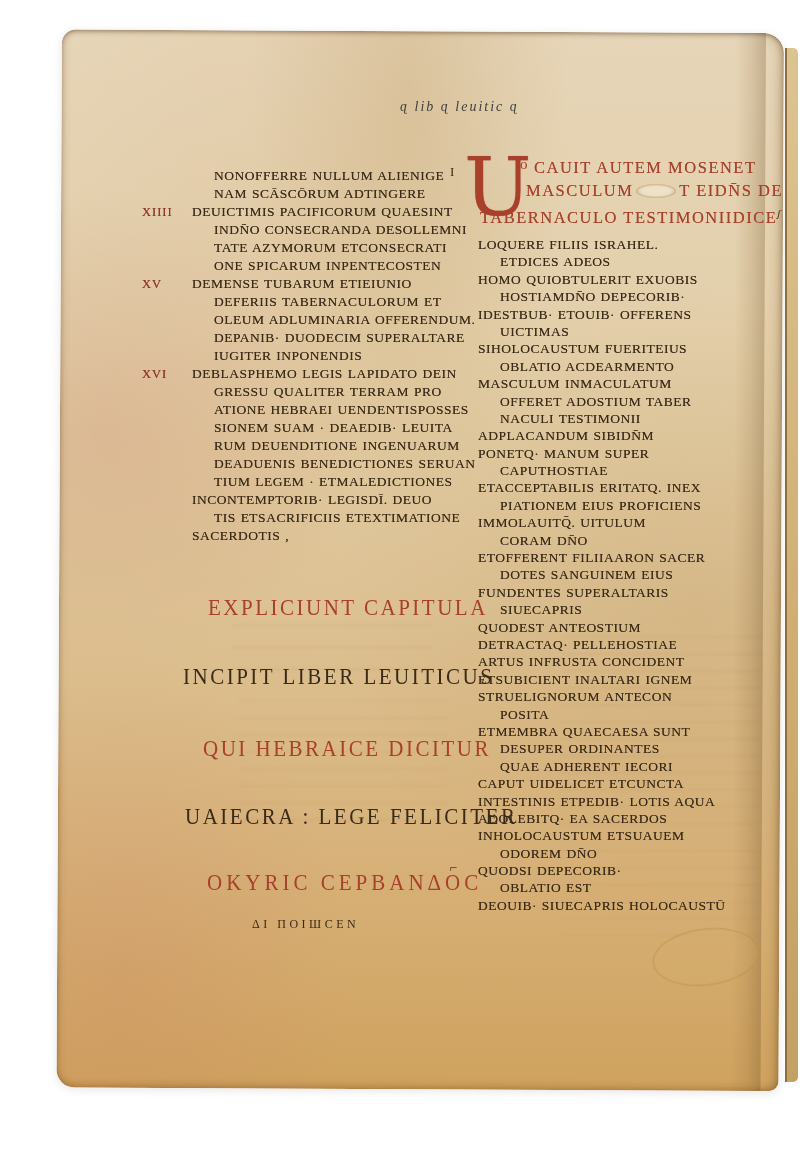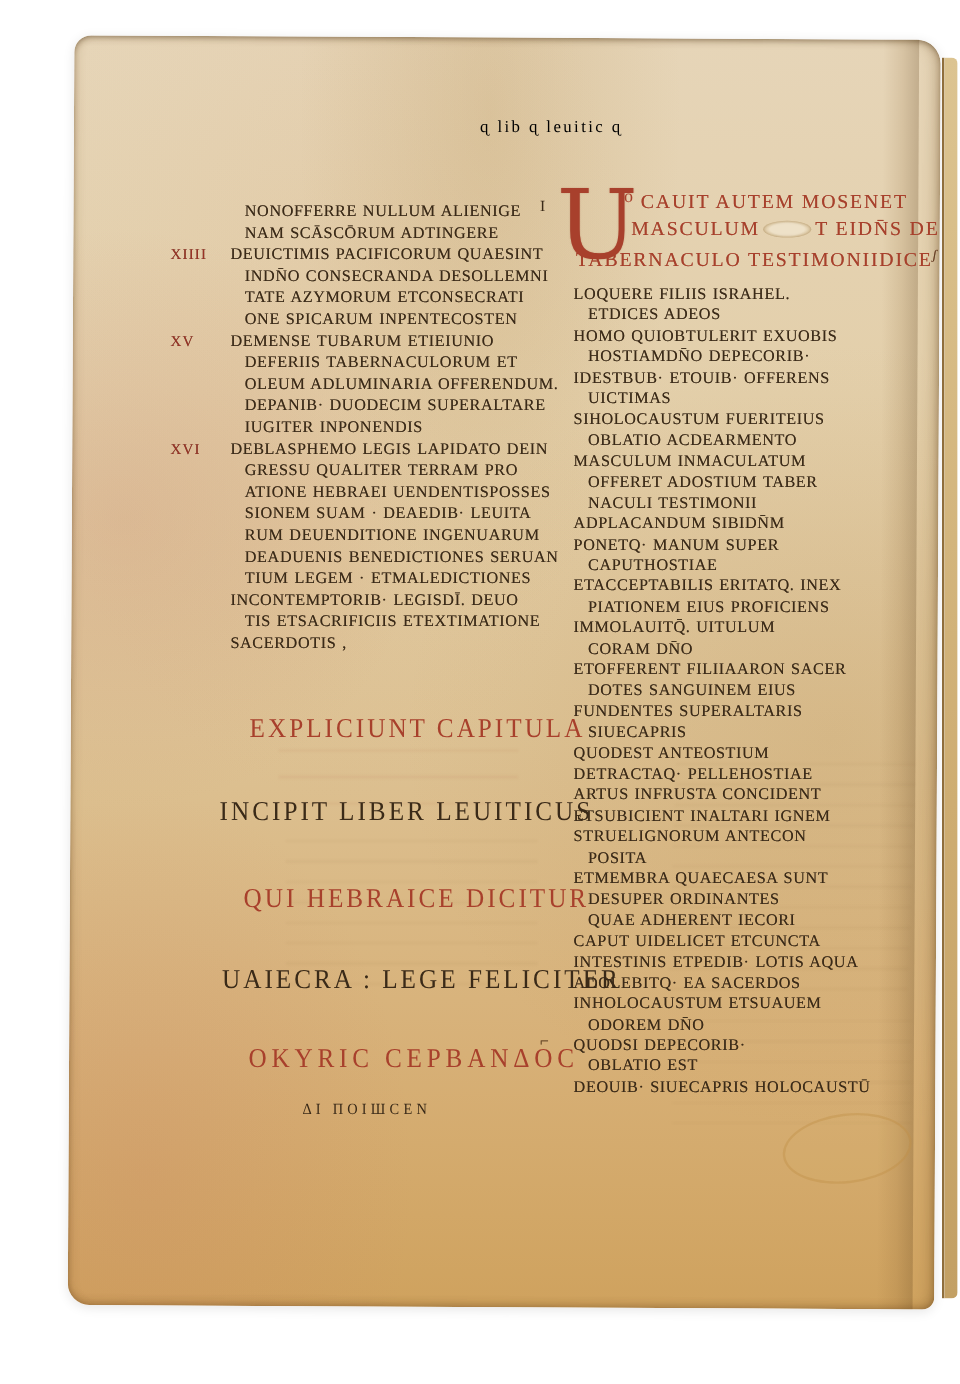--- a/index.html
+++ b/index.html
@@ -30,34 +30,34 @@
   .ghost{position:absolute;filter:blur(1.1px);opacity:.55;pointer-events:none;
         background:repeating-linear-gradient(180deg,rgba(112,82,46,.09) 0 2px,transparent 2px 17px);}
   .ghost.red{background:repeating-linear-gradient(180deg,rgba(168,70,48,.10) 0 3px,transparent 3px 22px);}
   .g1{left:560px;top:636px;width:200px;height:190px;transform:skewX(-2deg);}
   .g2{left:238px;top:700px;width:210px;height:130px;}
   .g3{left:560px;top:850px;width:200px;height:90px;opacity:.4;}
   .g4{left:232px;top:624px;width:200px;height:50px;}
   .stain-oval{position:absolute;left:652px;top:928px;width:104px;height:54px;border-radius:50%;
         border:2px solid rgba(188,138,66,.35);background:rgba(214,174,104,.14);transform:rotate(-7deg);}
   
-  .run-title{position:absolute;left:400px;top:99px;font-size:14px;
-        letter-spacing:2px;color:#000000;}
+  .run-title{position:absolute;left:400px;top:99px;font-style:italic;font-size:14px;
+        letter-spacing:2px;color:#404040;}
   
   .cap-col{position:absolute;left:192px;top:167px;width:300px;}
   .cap-row{position:relative;white-space:nowrap;height:18px;line-height:18px;
         font-size:13.5px;letter-spacing:.5px;word-spacing:1px;color:var(--ink);
         text-shadow:0 0 .4px rgba(58,40,22,.65);}
   .cap-row .mnum{position:absolute;left:-50px;top:0;color:var(--numred);font-size:12.5px;letter-spacing:1px;}
   .txt-col{position:absolute;left:478px;top:236px;width:300px;}
   .txt-row{position:relative;white-space:nowrap;height:17.4px;line-height:17.4px;
         font-size:13.5px;letter-spacing:.5px;word-spacing:1px;color:var(--ink);
         text-shadow:0 0 .4px rgba(58,40,22,.65);}
   .txt-row .mark{position:absolute;left:-28px;top:-3px;color:#6d4b28;font-size:13px;}
-  .ind1{margin-left:12px;}
+  .ind1{margin-left:22px;}
   
   .rubrics{position:absolute;left:0;top:0;width:800px;height:1153px;pointer-events:none;text-align:center;}
   .rubric-row{position:absolute;white-space:nowrap;font-size:21px;letter-spacing:2.5px;
         transform:scaleY(1.08);color:var(--ink);}
   .rubric-row.red{color:var(--red);}
   .rubric-row.idx0{left:208px;top:595px;}
   .rubric-row.idx1{left:183px;top:664px;}
   .rubric-row.idx2{left:203px;top:736px;}
   .rubric-row.idx3{left:185px;top:804px;}
   .rubric-row.idx4{left:207px;top:870px;letter-spacing:4px;}

